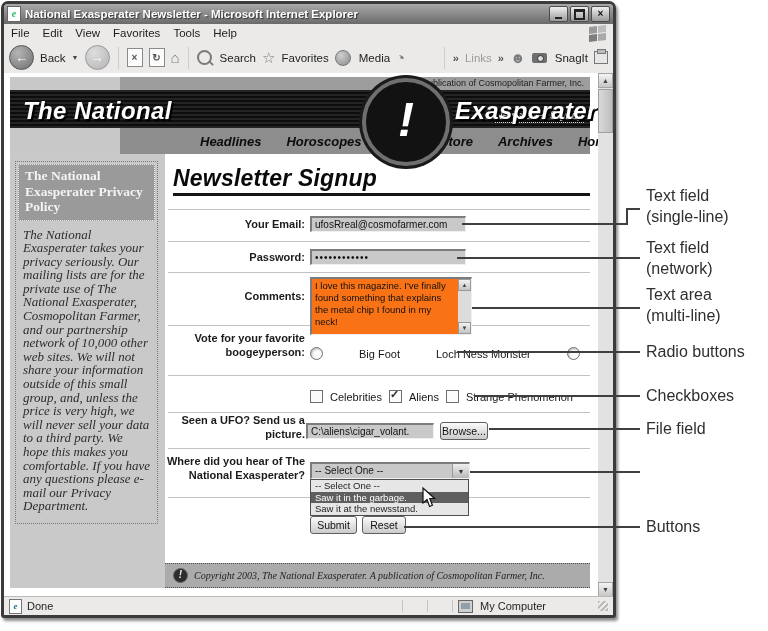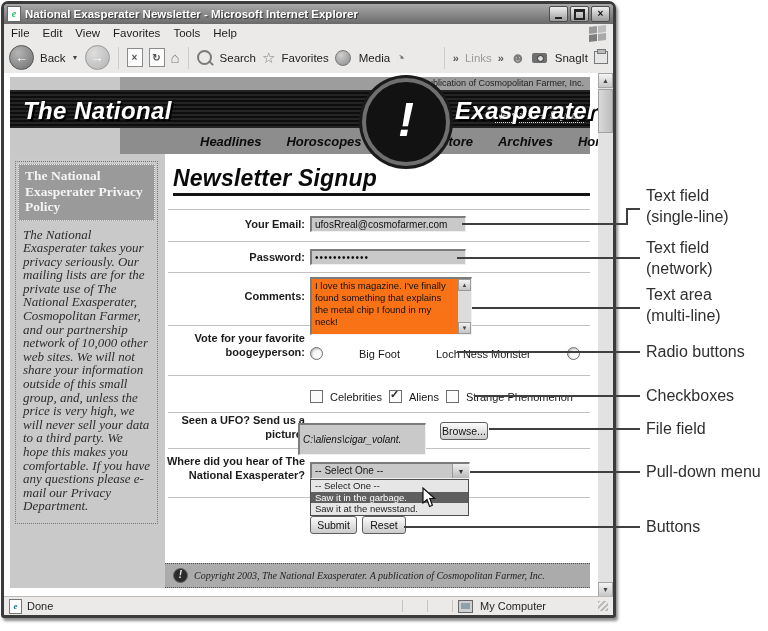--- a/index.html
+++ b/index.html
@@ -303,21 +303,21 @@
           <span>Celebrities</span>
           <span class="cb">
               <span>✓</span>
             </span>
           <span>Aliens</span>
           <span class="cb"></span>
           <span>Strange Phenomenon</span>
         </div>
 
         <div class="flabel" style="top:337px;">Seen a UFO? Send us a picture.</div>
-        <div class="tf" style="left:288px;top:346px;width:128px;height:32px;font-style:italic;">
+        <div class="tf" style="left:296px;top:346px;width:128px;height:16px;">
           <span>C:\aliens\cigar_volant.</span>
         </div>
         <div class="btn" style="left:430px;top:345px;width:48px;height:18px;">Browse...</div>
 
         <div class="flabel" style="top:378px;">Where did you hear of The National Exasperater?</div>
         <div class="sel">
           <div class="sel-text">-- Select One --</div>
           <div class="sel-btn">▼</div>
         </div>
         <div class="dropdown">
@@ -386,19 +386,16 @@
   </div>
   <div class="cl-label" style="top:342px;">
     <div>Radio buttons</div>
   </div>
   <div class="cl-label" style="top:386px;">
     <div>Checkboxes</div>
   </div>
   <div class="cl-label" style="top:419px;">
     <div>File field</div>
   </div>
-  <div class="cl-label" style="top:462px;">
-    <div>Pull-down menu</div>
-  </div>
   <div class="cl-label" style="top:517px;">
     <div>Buttons</div>
   </div>
 </div>
 
 </body></html>

